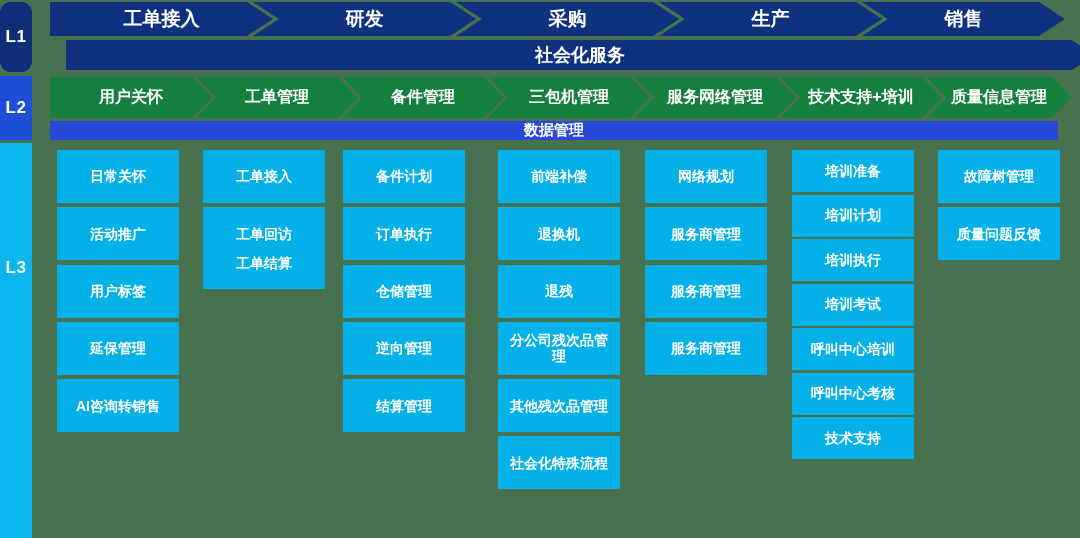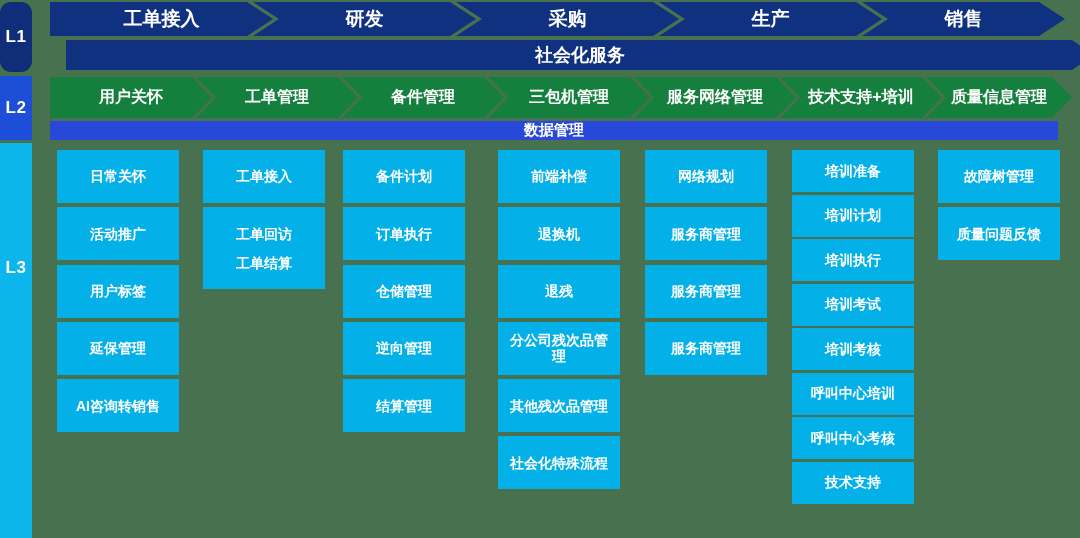--- a/index.html
+++ b/index.html
@@ -110,21 +110,20 @@
     <div class="cell">服务商管理</div>
     <div class="cell">服务商管理</div>
     <div class="cell">服务商管理</div>
   </div>
 
   <div class="col c6" style="left:792px">
     <div class="cell">培训准备</div>
     <div class="cell">培训计划</div>
     <div class="cell">培训执行</div>
     <div class="cell">培训考试</div>
-    <div class="cell">培训考核</div>
     <div class="cell">呼叫中心培训</div>
     <div class="cell">呼叫中心考核</div>
     <div class="cell">技术支持</div>
   </div>
 
   <div class="col" style="left:938px">
     <div class="cell">故障树管理</div>
     <div class="cell">质量问题反馈</div>
   </div>
 

